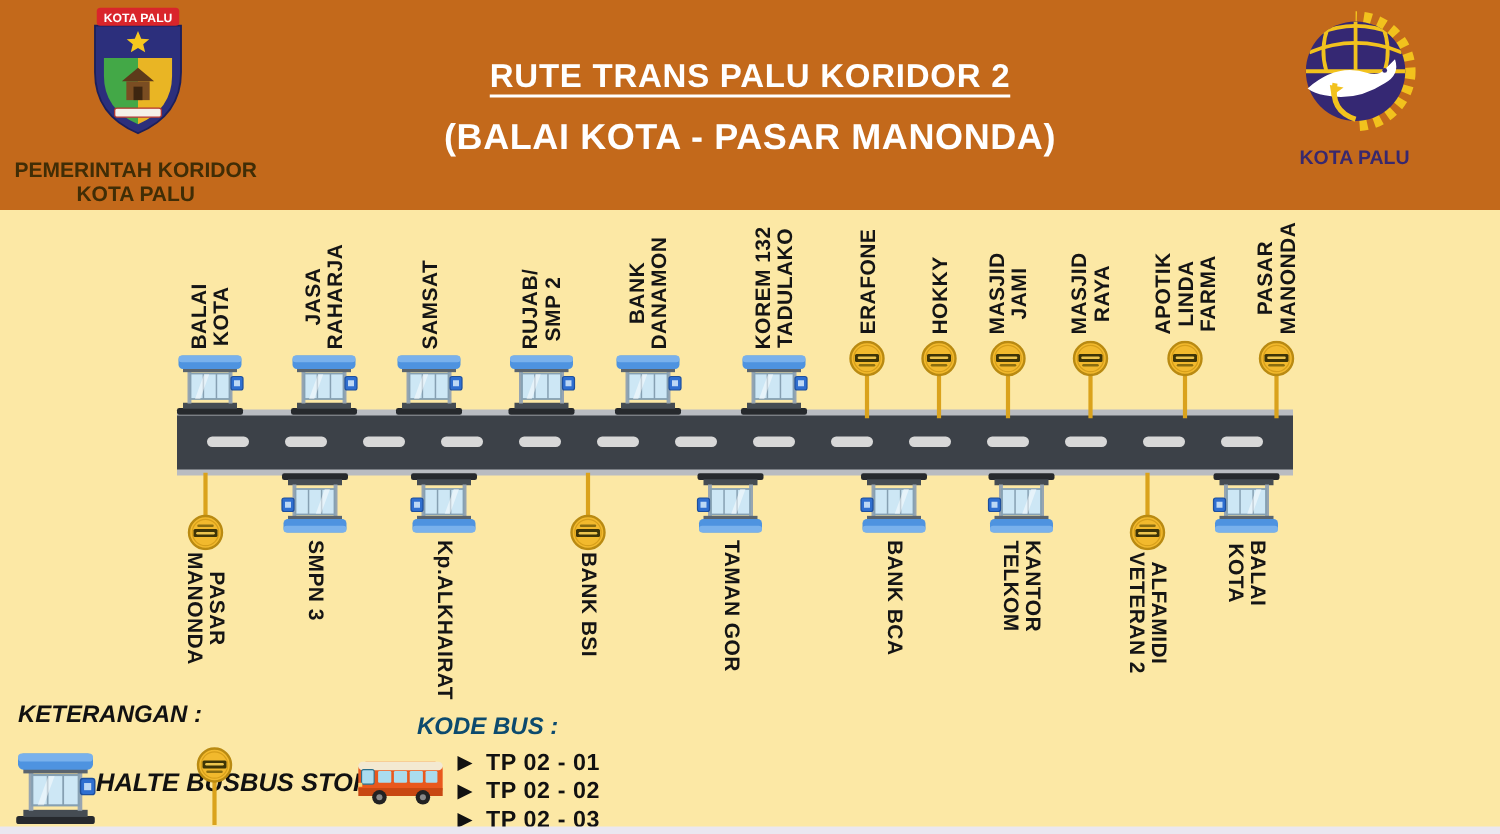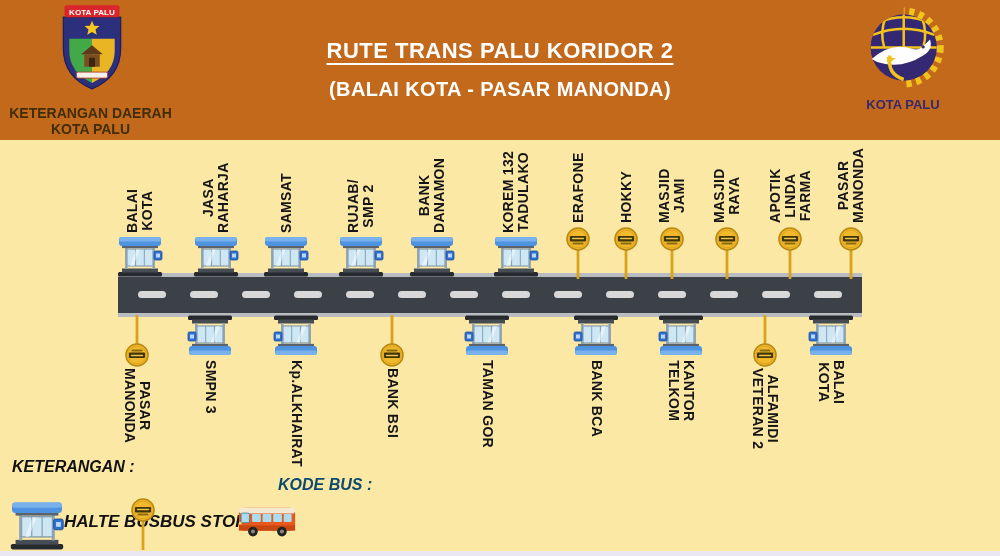--- a/index.html
+++ b/index.html
@@ -3,21 +3,21 @@
 <meta charset="utf-8">
 <style>
   html,body{margin:0;padding:0;background:#888;}
   .poster{position:relative;width:1000px;height:556px;overflow:hidden;
     font-family:"Liberation Sans",sans-serif;background:#fce8a5;}
   
   .header{position:absolute;left:0;top:0;width:1000px;height:140px;background:#c3691b;}
   .titles{position:absolute;left:200px;right:200px;top:0;text-align:center;color:#fff;}
   .title{margin-top:38px;font-size:22px;font-weight:bold;letter-spacing:.5px;
     text-decoration:underline;text-underline-offset:5px;text-decoration-thickness:2px;text-align:center;}
-  .subtitle{margin-top:14px;font-size:20px;font-weight:bold;letter-spacing:.4px;}
+  .subtitle{margin-top:14px;font-size:24px;font-weight:bold;letter-spacing:.4px;}
   .logo-left{position:absolute;left:56px;top:4px;}
   .org-left{position:absolute;left:8px;top:105px;width:165px;text-align:center;
     color:#402d06;font-size:14px;font-weight:bold;line-height:16px;}
   .logo-right{position:absolute;left:858px;top:4px;}
   .org-right{position:absolute;left:828px;top:97px;width:150px;text-align:center;
     color:#38286e;font-size:13px;font-weight:bold;line-height:15px;}
   .org-left span,.org-right span{display:block;}
   
   .road{position:absolute;left:118px;top:273px;width:744px;height:44px;background:#b9bcc1;}
   .road-inner{position:absolute;left:0;top:4px;width:744px;height:36px;background:#3c4148;}
@@ -27,21 +27,21 @@
   
   .stop{display:contents;}
   .stop-icon{position:absolute;}
   .stop-icon.flip svg{transform:rotate(180deg);}
   .stop-icon.flipv svg{transform:scaleY(-1);}
   .stop-label{position:absolute;width:max-content;font-size:14px;font-weight:bold;
     letter-spacing:.3px;color:#151515;white-space:pre-line;text-align:center;}
   .rot-up{transform:rotate(-90deg);transform-origin:left bottom;}
   .rot-down{transform:rotate(90deg);transform-origin:left top;}
   
-  .legend-title{position:absolute;left:12px;top:458px;font-size:16px;font-weight:bold;
+  .legend-title{position:absolute;left:12px;top:468px;font-size:16px;font-weight:bold;
     font-style:italic;color:#111;}
   .legend-halte-icon{position:absolute;left:8px;top:500px;}
   .legend-halte-icon svg{width:58px;height:50px;}
   .legend-halte-label{position:absolute;left:64px;top:512px;font-size:17px;
     font-weight:bold;font-style:italic;color:#111;}
   .legend-sign-icon{position:absolute;left:130px;top:498px;}
   .legend-sign-label{position:absolute;left:160px;top:512px;font-size:17px;
     font-weight:bold;font-style:italic;color:#111;}
   .kode-title{position:absolute;left:278px;top:476px;font-size:16px;font-weight:bold;
     font-style:italic;color:#0c4a6e;}
@@ -67,21 +67,21 @@
         <polygon points="30,14 31.8,18.2 36.3,18.5 32.9,21.4 34,25.8 30,23.4 26,25.8 27.1,21.4 23.7,18.5 28.2,18.2" fill="#f7c81e"></polygon>
         <path d="M11,29 h19 v37 q-19,-8.5 -19,-27 z" fill="#43a847"></path>
         <path d="M30,29 h19 v10 q0,18.5 -19,27 z" fill="#e9b524"></path>
         <polygon points="21,42 30,34.5 39,42" fill="#5d3a1a"></polygon>
         <rect x="23.5" y="42" width="13" height="10.5" fill="#7a4d22"></rect>
         <rect x="27.5" y="45" width="5" height="7.5" fill="#3e2610"></rect>
         <rect x="17" y="57" width="26" height="5" rx="1.2" fill="#f4f1e8" stroke="#b5352f" stroke-width="0.7"></rect>
       </svg>
     </div>
     <div class="org-left">
-      <span>KETERANGAN DAERAH</span>
+      <span>PEMERINTAH KORIDOR</span>
       <span>KOTA PALU</span>
     </div>
 
     <div class="titles">
       <div class="title">RUTE TRANS PALU KORIDOR 2</div>
       <div class="subtitle">(BALAI KOTA - PASAR MANONDA)</div>
     </div>
 
     <div class="logo-right">
       <svg width="96" height="87" viewBox="0 0 84 76">
@@ -468,15 +468,29 @@
       <rect x="28" y="13" width="10" height="9" rx="1" fill="#aadcee"></rect>
       <rect x="40" y="13" width="10" height="9" rx="1" fill="#aadcee"></rect>
       <rect x="52" y="13" width="9" height="9" rx="1" fill="#aadcee"></rect>
       <rect x="1" y="22" width="3" height="3" fill="#ffd36e"></rect>
       <circle cx="17" cy="33" r="5.5" fill="#222222"></circle>
         <circle cx="17" cy="33" r="2.3" fill="#888888"></circle>
       <circle cx="50" cy="33" r="5.5" fill="#222222"></circle>
         <circle cx="50" cy="33" r="2.3" fill="#888888"></circle>
     </svg>
   </div>
+  <div class="kode-items" id="kode-items">
+      <div class="kode-row">
+        <span class="arrow-bullet"></span>
+        <span class="kode-text">TP 02 - 01</span>
+      </div>
+      <div class="kode-row">
+        <span class="arrow-bullet"></span>
+        <span class="kode-text">TP 02 - 02</span>
+      </div>
+      <div class="kode-row">
+        <span class="arrow-bullet"></span>
+        <span class="kode-text">TP 02 - 03</span>
+      </div>
+    </div>
 
   <div class="bottom-strip"></div>
 </div>
 
 </body></html>

